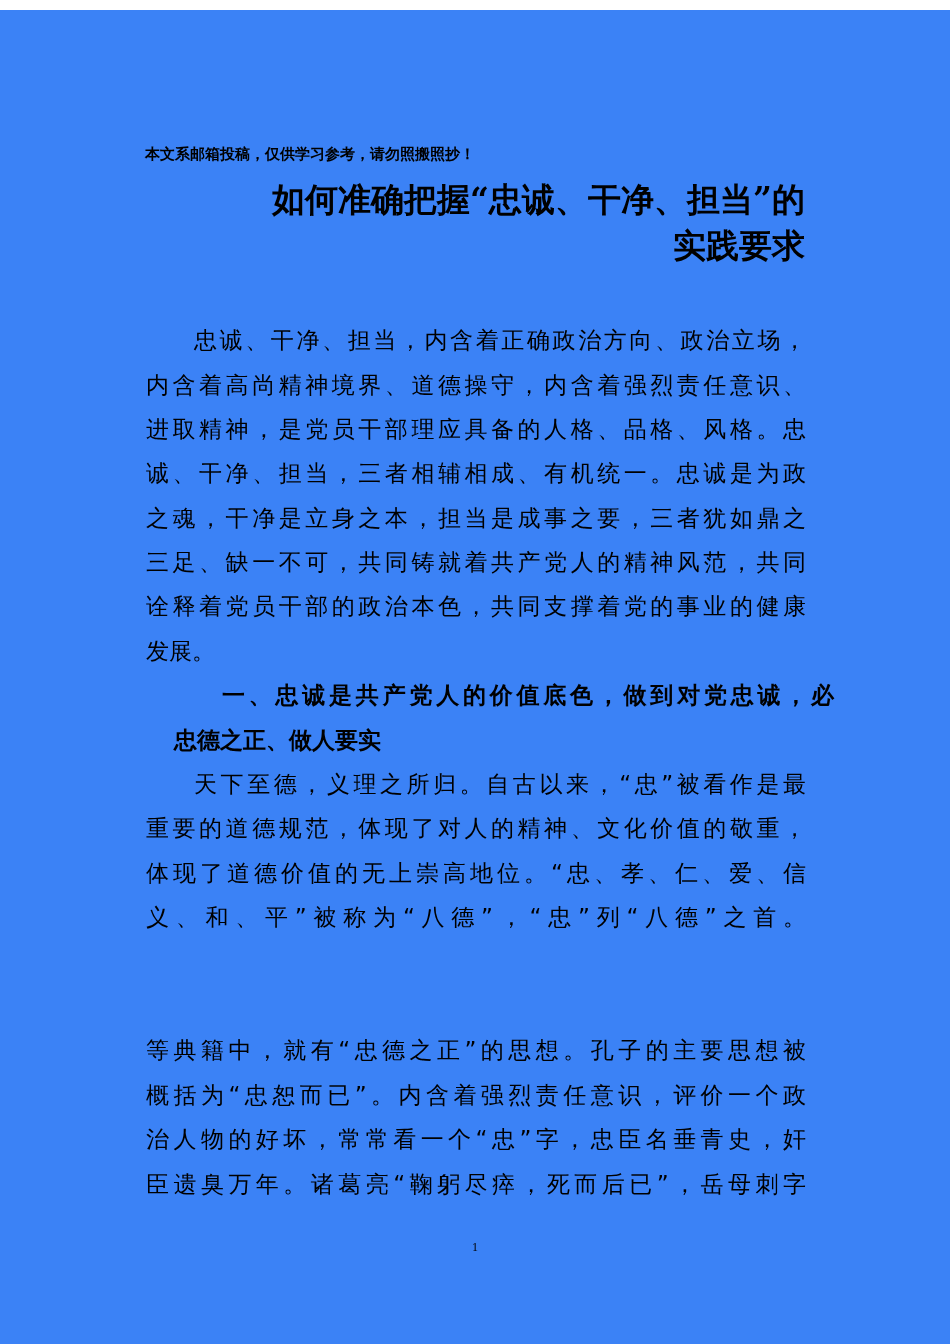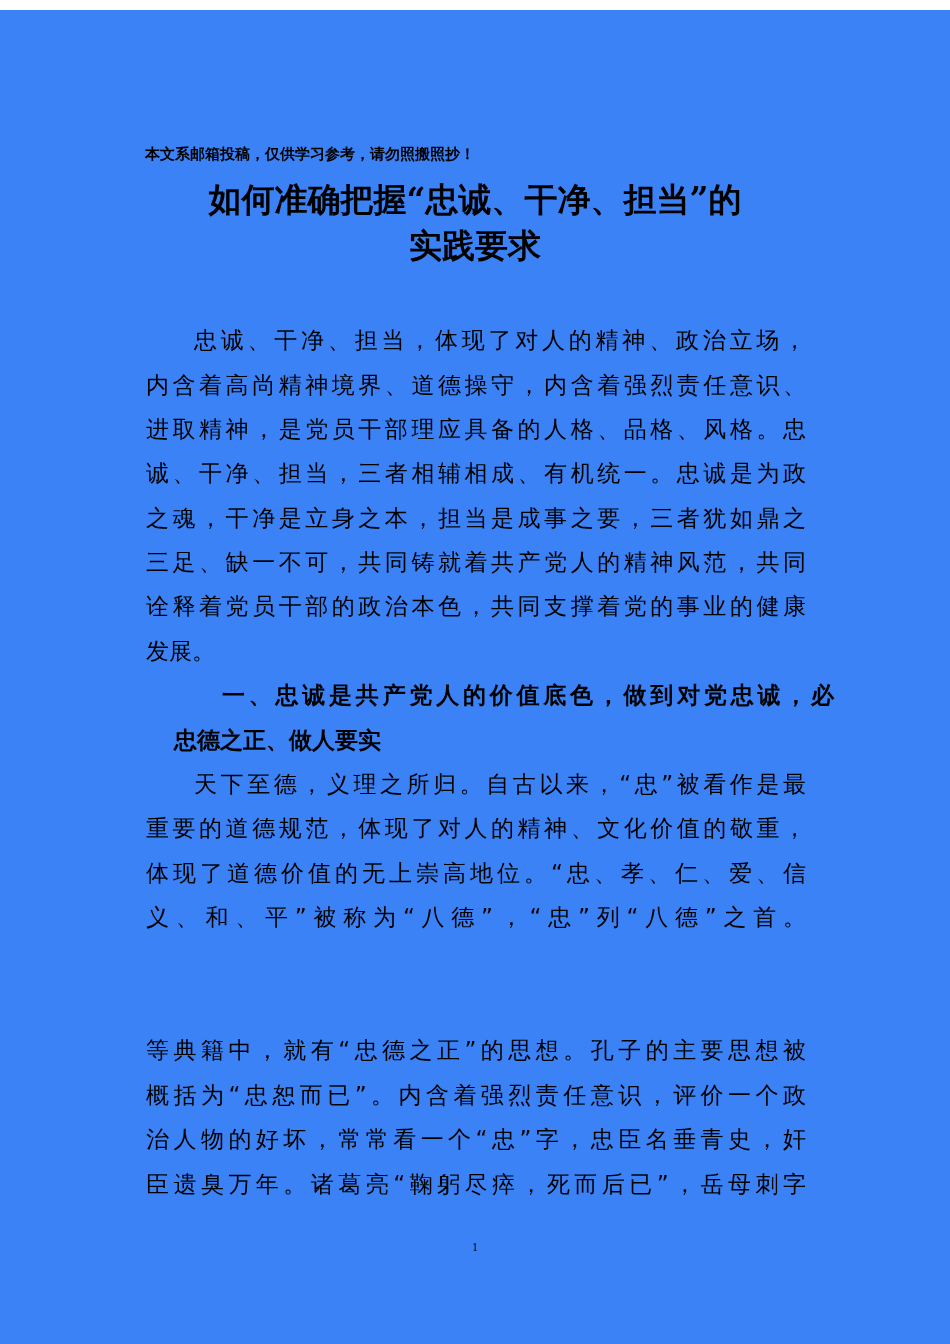--- a/index.html
+++ b/index.html
@@ -5,21 +5,21 @@
     html, body { margin: 0; padding: 0; background: #ffffff; }
     body { width: 950px; height: 1344px; position: relative; overflow: hidden; color: #000; }
     .page { position: absolute; left: 0; top: 10px; width: 950px; height: 1344px; background: #3b82f6; }
     .notice {
       position: absolute; left: 145px; top: 134px;
       font-family: "DejaVu Serif", "Liberation Serif", serif;
       font-size: 15px; font-weight: bold; letter-spacing: 0px; line-height: 20px;
       white-space: nowrap;
     }
     .title {
-      position: absolute; left: 145px; width: 660px; text-align: center;
+      position: absolute; left: 145px; width: 660px; text-align: right;
       font-family: "DejaVu Serif", "Liberation Serif", serif;
       font-weight: bold; font-size: 33px; line-height: 48px; white-space: nowrap;
     }
     .title.l1 { top: 166px; }
     .title.l2 { top: 212px; }
     .line {
       position: absolute; left: 146px; width: 660px;
       font-family: "DejaVu Sans", "Liberation Sans", sans-serif;
       font-size: 23px; line-height: 30px; white-space: nowrap;
       text-align: justify; text-align-last: justify; letter-spacing: 0;
@@ -34,21 +34,21 @@
   </style>
 </head>
 <body>
 
 <div class="page">
   <div class="notice">本文系邮箱投稿，仅供学习参考，请勿照搬照抄！</div>
 
   <div class="title l1">如何准确把握“忠诚、干净、担当”的</div>
   <div class="title l2">实践要求</div>
 
-  <div class="line indent" style="top:315px">忠诚、干净、担当，体现了对人的精神、政治立场，</div>
+  <div class="line indent" style="top:315px">忠诚、干净、担当，内含着正确政治方向、政治立场，</div>
   <div class="line" style="top:360px">内含着高尚精神境界、道德操守，内含着强烈责任意识、</div>
   <div class="line" style="top:404px">进取精神，是党员干部理应具备的人格、品格、风格。忠</div>
   <div class="line" style="top:448px">诚、干净、担当，三者相辅相成、有机统一。忠诚是为政</div>
   <div class="line" style="top:537px">三足、缺一不可，共同铸就着共产党人的精神风范，共同</div>
   <div class="line" style="top:493px">之魂，干净是立身之本，担当是成事之要，三者犹如鼎之</div>
   <div class="line" style="top:581px">诠释着党员干部的政治本色，共同支撑着党的事业的健康</div>
   <div class="line last" style="top:626px">发展。</div>
 
   <div class="line indent head" style="top:670px">一、忠诚是共产党人的价值底色，做到对党忠诚，必</div>
   <div class="line head last" style="top:715px">忠德之正、做人要实</div>

